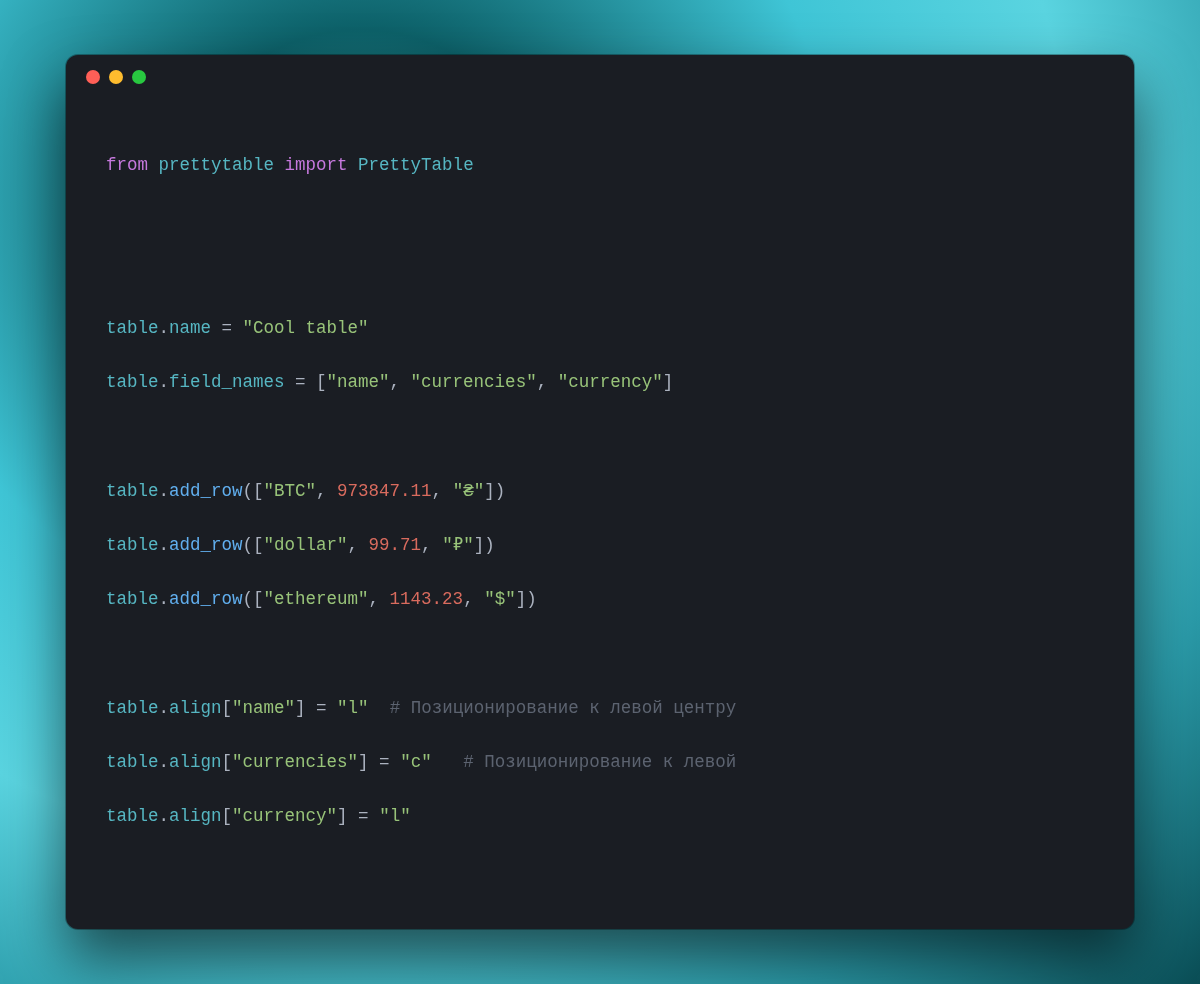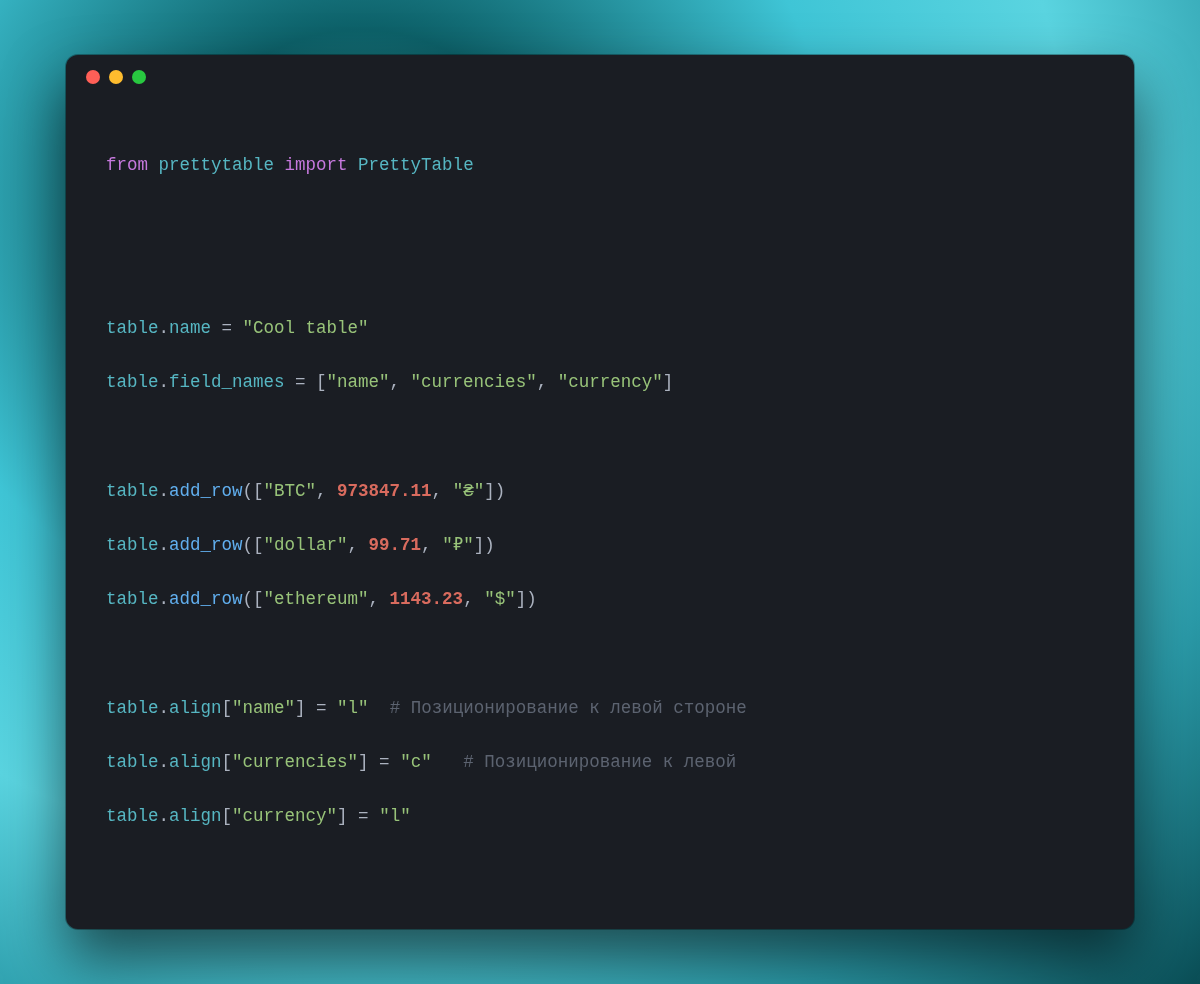--- a/index.html
+++ b/index.html
@@ -43,21 +43,21 @@
     font-size: 17.5px;
     line-height: 1.55;
     color: #c9cdd3;
     white-space: pre;
     overflow: hidden;
   }
   .tok-kw     { color: #c678dd; }
   .tok-ident  { color: #56b6c2; }
   .tok-plain  { color: #abb2bf; }
   .tok-str    { color: #98c379; }
-  .tok-num    { color: #d96b5e; font-weight: bold; }
+  .tok-num    { color: #d96b5e; }
   .tok-call   { color: #61afef; }
   .tok-comment{ color: #5c6370; }
   .line { display: block; min-height: 1.55em; }
 </style>
 </head>
 <body>
 
 <div class="window">
   <div class="titlebar">
     <div class="traffic-dot dot-red"></div>
@@ -69,21 +69,21 @@
 <span class="line"><span class="tok-kw">from</span> <span class="tok-ident">prettytable</span> <span class="tok-kw">import</span> <span class="tok-ident">PrettyTable</span></span>
 <span class="line"></span>
 <span class="line"></span>
 <span class="line"><span class="tok-ident">table</span><span class="tok-plain">.</span><span class="tok-ident">name</span><span class="tok-plain"> = </span><span class="tok-str">"Cool table"</span></span>
 <span class="line"><span class="tok-ident">table</span><span class="tok-plain">.</span><span class="tok-ident">field_names</span><span class="tok-plain"> = [</span><span class="tok-str">"name"</span><span class="tok-plain">, </span><span class="tok-str">"currencies"</span><span class="tok-plain">, </span><span class="tok-str">"currency"</span><span class="tok-plain">]</span></span>
 <span class="line"></span>
 <span class="line"><span class="tok-ident">table</span><span class="tok-plain">.</span><span class="tok-call">add_row</span><span class="tok-plain">([</span><span class="tok-str">"BTC"</span><span class="tok-plain">, </span><span class="tok-num">973847.11</span><span class="tok-plain">, </span><span class="tok-str">"₴"</span><span class="tok-plain">])</span></span>
 <span class="line"><span class="tok-ident">table</span><span class="tok-plain">.</span><span class="tok-call">add_row</span><span class="tok-plain">([</span><span class="tok-str">"dollar"</span><span class="tok-plain">, </span><span class="tok-num">99.71</span><span class="tok-plain">, </span><span class="tok-str">"₽"</span><span class="tok-plain">])</span></span>
 <span class="line"><span class="tok-ident">table</span><span class="tok-plain">.</span><span class="tok-call">add_row</span><span class="tok-plain">([</span><span class="tok-str">"ethereum"</span><span class="tok-plain">, </span><span class="tok-num">1143.23</span><span class="tok-plain">, </span><span class="tok-str">"$"</span><span class="tok-plain">])</span></span>
 <span class="line"></span>
-<span class="line"><span class="tok-ident">table</span><span class="tok-plain">.</span><span class="tok-ident">align</span><span class="tok-plain">[</span><span class="tok-str">"name"</span><span class="tok-plain">]</span><span class="tok-plain"> = </span><span class="tok-str">"l"</span><span class="tok-comment">  # Позиционирование к левой стороне</span></span>
+<span class="line"><span class="tok-ident">table</span><span class="tok-plain">.</span><span class="tok-ident">align</span><span class="tok-plain">[</span><span class="tok-str">"name"</span><span class="tok-plain">]</span><span class="tok-plain"> = </span><span class="tok-str">"l"</span><span class="tok-comment">  # Позиционирование к левой центру</span></span>
 <span class="line"><span class="tok-ident">table</span><span class="tok-plain">.</span><span class="tok-ident">align</span><span class="tok-plain">[</span><span class="tok-str">"currencies"</span><span class="tok-plain">]</span><span class="tok-plain"> = </span><span class="tok-str">"c"</span><span class="tok-comment">   # Позиционирование к левой</span></span>
 <span class="line"><span class="tok-ident">table</span><span class="tok-plain">.</span><span class="tok-ident">align</span><span class="tok-plain">[</span><span class="tok-str">"currency"</span><span class="tok-plain">]</span><span class="tok-plain"> = </span><span class="tok-str">"l"</span></span>
 <span class="line"></span>
 
 
 
 
 
 
 

